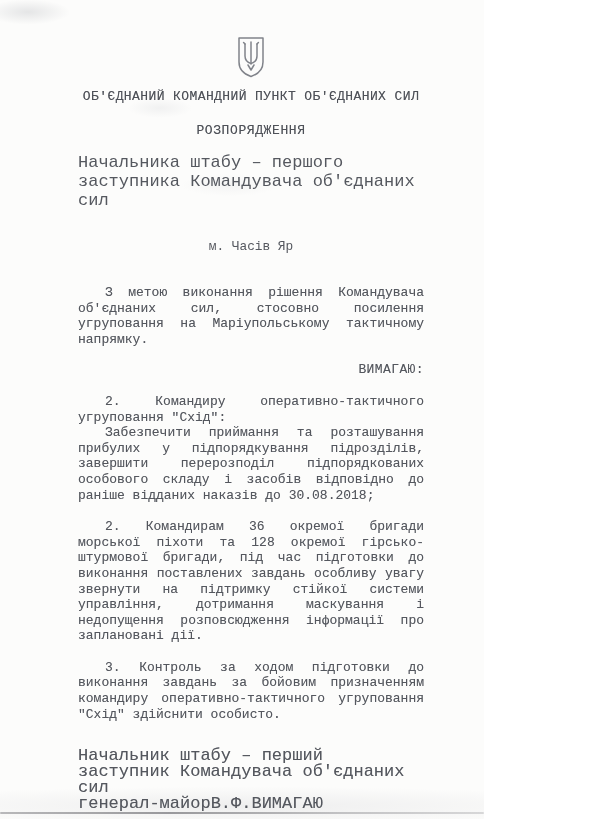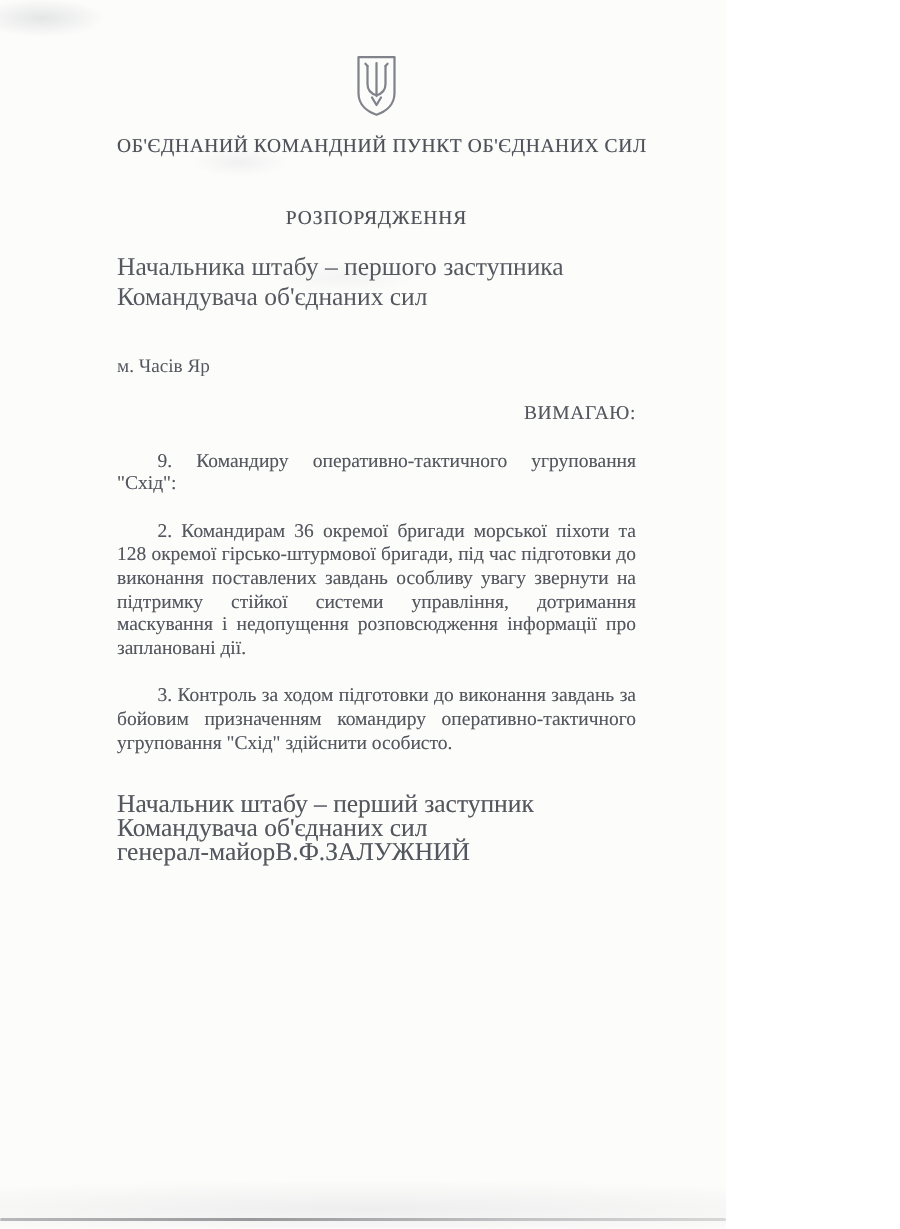--- a/index.html
+++ b/index.html
@@ -12,20 +12,21 @@
   .page{
     position:relative;
     width:484px;height:819px;
     background:
       radial-gradient(60px 18px at 28px 12px, rgba(190,192,196,.38), transparent 70%),
       radial-gradient(46px 14px at 160px 108px, rgba(200,202,206,.22), transparent 70%),
       radial-gradient(70px 16px at 230px 185px, rgba(205,206,210,.18), transparent 70%),
       radial-gradient(520px 26px at 50% 806px, rgba(206,206,209,.30), transparent 75%),
       #fcfcfb;
     color:#53565d;
+    font-family:Liberation Mono, monospace;
   }
   .doc{
     position:relative;
     padding:36px 60px 0 78px;
   }
   .emblem{
     display:block;
     margin:0 auto;
     width:30px;height:42px;
     opacity:.88;
@@ -33,41 +34,41 @@
   .org-title{
     margin-top:11px;
     text-align:center;
     font-size:13px;
     letter-spacing:.4px;
     color:#4e5158;
     text-shadow:0 0 .5px rgba(82,85,92,.55);
     white-space:nowrap;
   }
   .doc-type{
-    margin-top:32px;
+    margin-top:19px;
     text-align:center;
     font-size:13px;
     letter-spacing:.6px;
     color:#4e5158;
     text-shadow:0 0 .5px rgba(82,85,92,.5);
   }
   .doc-subtitle{
     margin-top:15px;
     text-align:left;
     font-size:17px;
     color:#55585f;
   }
   .meta-row{
     display:flex;
     margin-top:29px;
     font-size:12.8px;
     color:#55585f;
   }
   .meta-row .c1{flex:1.1;text-align:left;padding-left:8px;}
-  .meta-row .c2{flex:1;text-align:left;}
+  .meta-row .c2{flex:1;text-align:center;}
   .meta-row .c3{flex:1;text-align:right;padding-right:2px;}
   .body-p{
     margin:0;
     font-size:13px;
     line-height:15.6px;
     text-align:justify;
     text-indent:27px;
     color:#54575e;
     text-shadow:0 0 .4px rgba(84,87,94,.4);
   }
@@ -110,33 +111,35 @@
 
     <div class="org-title">ОБ'ЄДНАНИЙ КОМАНДНИЙ ПУНКТ ОБ'ЄДНАНИХ СИЛ</div>
 
     <div class="doc-type">РОЗПОРЯДЖЕННЯ</div>
     <div class="doc-subtitle">Начальника штабу – першого заступника Командувача об'єднаних сил</div>
 
     <div class="meta-row">
       <span class="c2">м. Часів Яр</span>
     </div>
 
+    <p class="body-p intro">З метою виконання рішення Командувача об'єднаних сил, стосовно посилення угруповання на Маріупольському тактичному напрямку.</p>
 
     <p class="body-p demand">ВИМАГАЮ:</p>
 
-    <p class="body-p mt">9. Командиру оперативно-тактичного угруповання "Схід":</p>
+    <p class="body-p mt">2. Командиру оперативно-тактичного угруповання "Схід":</p>
+    <p class="body-p">Забезпечити приймання та розташування прибулих у підпорядкування підрозділів, завершити перерозподіл підпорядкованих особового складу і засобів відповідно до раніше відданих наказів до 30.08.2018;</p>
 
     <p class="body-p mt">2. Командирам 36 окремої бригади морської піхоти та 128 окремої гірсько-штурмової бригади, під час підготовки до виконання поставлених завдань особливу увагу звернути на підтримку стійкої системи управління, дотримання маскування і недопущення розповсюдження інформації про заплановані дії.</p>
 
     <p class="body-p mt">3. Контроль за ходом підготовки до виконання завдань за бойовим призначенням командиру оперативно-тактичного угруповання "Схід" здійснити особисто.</p>
 
     <div class="sig">
       <div>Начальник штабу – перший заступник Командувача об'єднаних сил</div>
       <div class="sig-row">
         <span>генерал-майор</span>
-        <span>В.Ф.ЗАЛУЖНИЙ</span>
+        <span>В.Ф.ВИМАГАЮ</span>
       </div>
     </div>
 
   </div>
 
   <div class="scan-line"></div>
 </div>
 
 </body></html>

